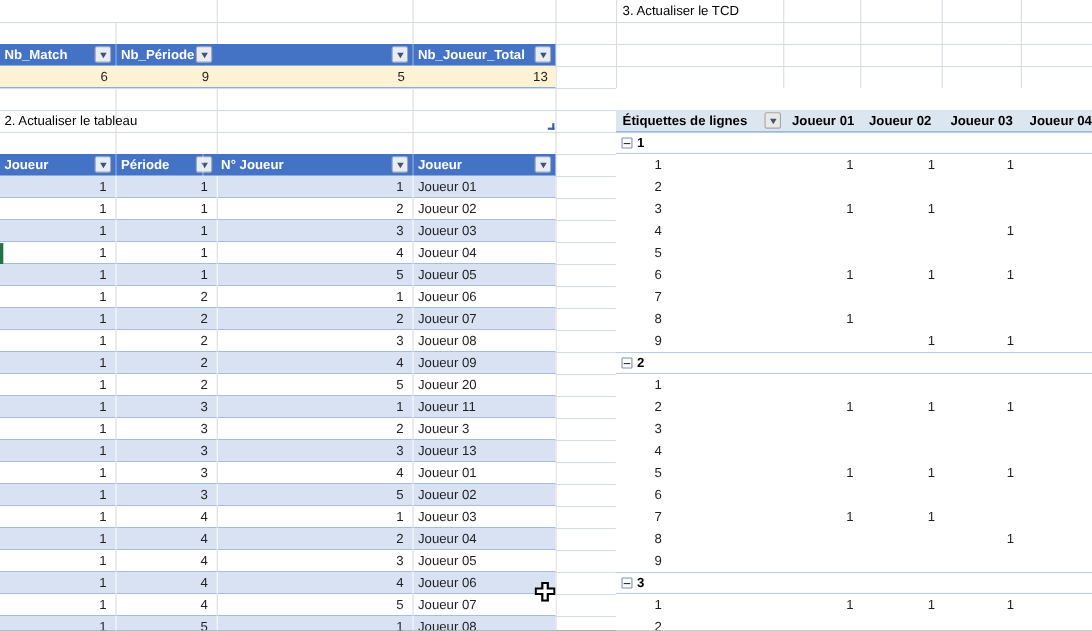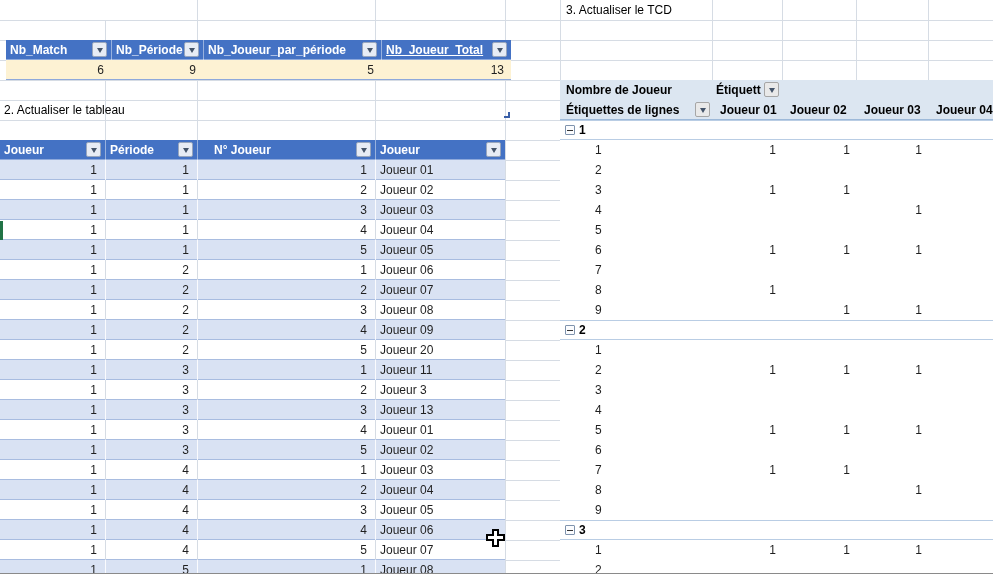--- a/index.html
+++ b/index.html
@@ -15,21 +15,21 @@
     box-shadow:inset 0 -1px var(--table_border,#8ea9db)}
   .th{position:absolute;height:20px;line-height:20px;color:#fff;font-weight:bold;
     padding-left:4px;white-space:nowrap;overflow:hidden}
   .th.sep{border-left:1px solid rgba(255,255,255,.45)}
   .fbtn{position:absolute;width:15px;height:15px;top:2px;background:#e7ecf5;
     border:1px solid #98a6be;border-radius:2px;display:flex;align-items:center;justify-content:center;cursor:pointer}
   .fbtn.light{background:#e9e9e9;border-color:#a6a6a6}
   .tri{width:0;height:0;border-left:3.5px solid transparent;border-right:3.5px solid transparent;
     border-top:5px solid #44546a;margin-top:1px}
   
-  #params-table{position:absolute;left:6px;top:40px;width:505px;height:40px}
+  #params-table{position:absolute;left:0;top:40px;width:505px;height:40px}
   .pv-row{position:absolute;top:20px;left:0;width:505px;height:20px;background:var(--param_fill,#fdf2d3);
     box-shadow:inset 0 -1px var(--table_border,#8ea9db)}
   .p-val{position:absolute;height:20px;line-height:20px;text-align:right;padding-right:7px}
   #table-handle{position:absolute;left:498px;top:72px;width:6px;height:6px;
     border-right:2px solid var(--handle_blue,#3a5fa8);border-bottom:2px solid var(--handle_blue,#3a5fa8)}
   
   #data-table{position:absolute;left:0;top:140px;width:505px;height:460px}
   .t-row{position:absolute;left:0;width:505px;height:20px;background:#fff;
     box-shadow:inset 0 -1px var(--row_line,#a8bce0)}
   .t-row.band{background:var(--band_blue,#d9e2f3)}
@@ -105,25 +105,24 @@
   <div id="params-table">
     <div class="th-row" style="top:0" id="params-header">
         <div class="th" style="left: 0px; width: 105px;">Nb_Match</div>
         <span class="fbtn" style="left: 86px;">
           <span class="tri"></span>
         </span>
         <div class="th sep" style="left: 105px; width: 92px;">Nb_Période</div>
         <span class="fbtn" style="left: 178px;">
           <span class="tri"></span>
         </span>
-        <div class="th sep" style="left: 197px; width: 178px;">Nb_Joueur_par_période</div>
         <span class="fbtn" style="left: 356px;">
           <span class="tri"></span>
         </span>
-        <div class="th sep" style="left: 375px; width: 130px; text-decoration: underline;">Nb_Joueur_Total</div>
+        <div class="th sep" style="left: 375px; width: 130px;">Nb_Joueur_Total</div>
         <span class="fbtn" style="left: 486px;">
           <span class="tri"></span>
         </span>
       </div>
     <div class="pv-row" id="params-values">
         <div class="p-val" style="left: 0px; width: 105px;">6</div>
         <div class="p-val" style="left: 105px; width: 92px;">9</div>
         <div class="p-val" style="left: 197px; width: 178px;">5</div>
         <div class="p-val" style="left: 375px; width: 130px;">13</div>
       </div>
@@ -133,21 +132,21 @@
   <div id="data-table">
     <div class="th-row" style="top:0" id="data-header">
         <div class="th" style="left: 0px; width: 105px;">Joueur</div>
         <span class="fbtn" style="left: 86px;">
           <span class="tri"></span>
         </span>
         <div class="th sep" style="left: 105px; width: 92px;">Période</div>
         <span class="fbtn" style="left: 178px;">
           <span class="tri"></span>
         </span>
-        <div class="th sep" style="left: 197px; width: 178px; padding-left: 16px;">N° Joueur</div>
+        <div class="th sep" style="left: 184px; width: 178px; padding-left: 16px;">N° Joueur</div>
         <span class="fbtn" style="left: 356px;">
           <span class="tri"></span>
         </span>
         <div class="th sep" style="left: 375px; width: 130px;">Joueur</div>
         <span class="fbtn" style="left: 486px;">
           <span class="tri"></span>
         </span>
       </div>
     <div id="data-table-body">
         <div class="t-row band" style="top: 20px;">
@@ -273,27 +272,20 @@
         <div class="t-row band" style="top: 420px;">
           <div class="t-cell num" style="left: 0px; width: 105px;">1</div>
           <div class="t-cell num sep" style="left: 105px; width: 92px;">5</div>
           <div class="t-cell num sep" style="left: 197px; width: 178px;">1</div>
           <div class="t-cell txt sep" style="left: 375px; width: 130px;">Joueur 08</div>
         </div>
       </div>
   </div>
 
   <div id="pivot">
-    <div class="p-hrow" style="top:0">
-      <div class="p-cell bold" style="left:6px;width:145px">Nombre de Joueur</div>
-      <div class="p-cell bold" style="left:156px;width:48px">Étiquett</div>
-      <span class="fbtn light" style="left:204px">
-        <span class="tri"></span>
-      </span>
-    </div>
     <div class="p-hrow r2" style="top:20px">
       <div class="p-cell bold" style="left:6px;width:128px">Étiquettes de lignes</div>
       <span class="fbtn light" style="left:135px">
         <span class="tri"></span>
       </span>
       <div id="pivot-col-headers">
           <div class="p-cell bold" style="left: 160px; width: 62px;">Joueur 01</div>
           <div class="p-cell bold" style="left: 230px; width: 66px;">Joueur 02</div>
           <div class="p-cell bold" style="left: 304px; width: 64px;">Joueur 03</div>
           <div class="p-cell bold" style="left: 376px; width: 57px;">Joueur 04</div>

